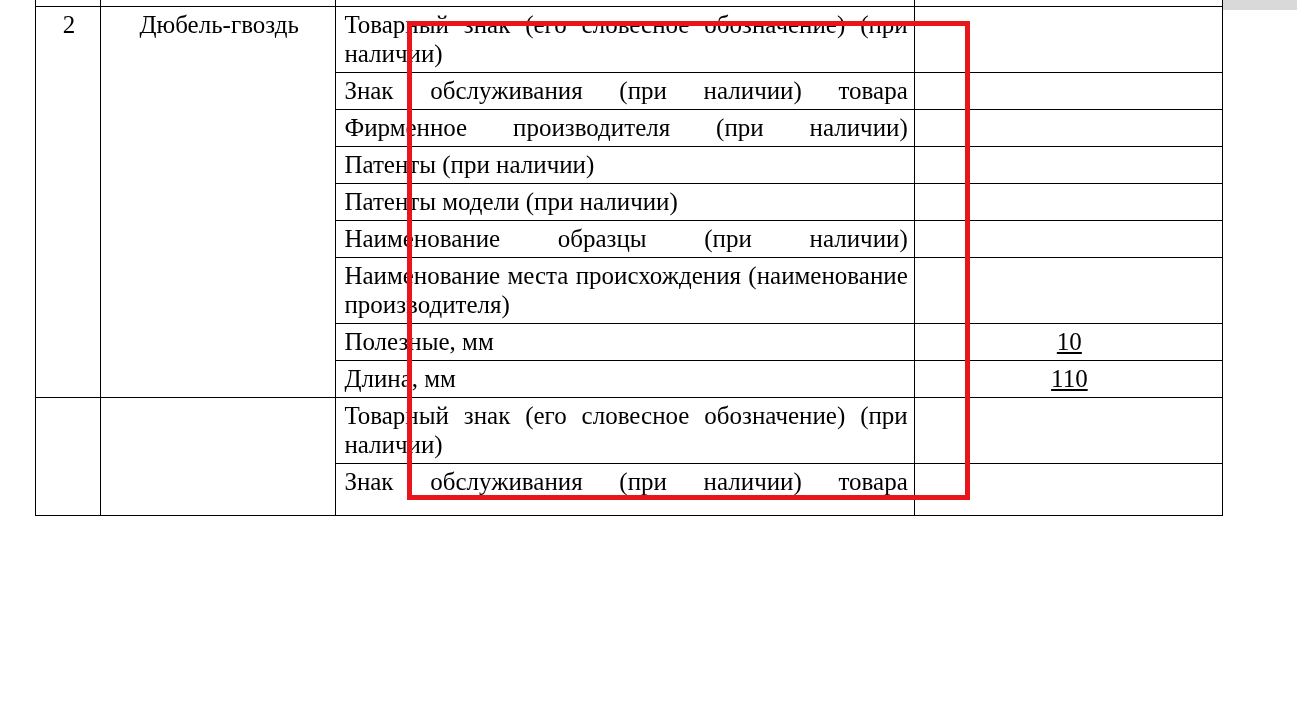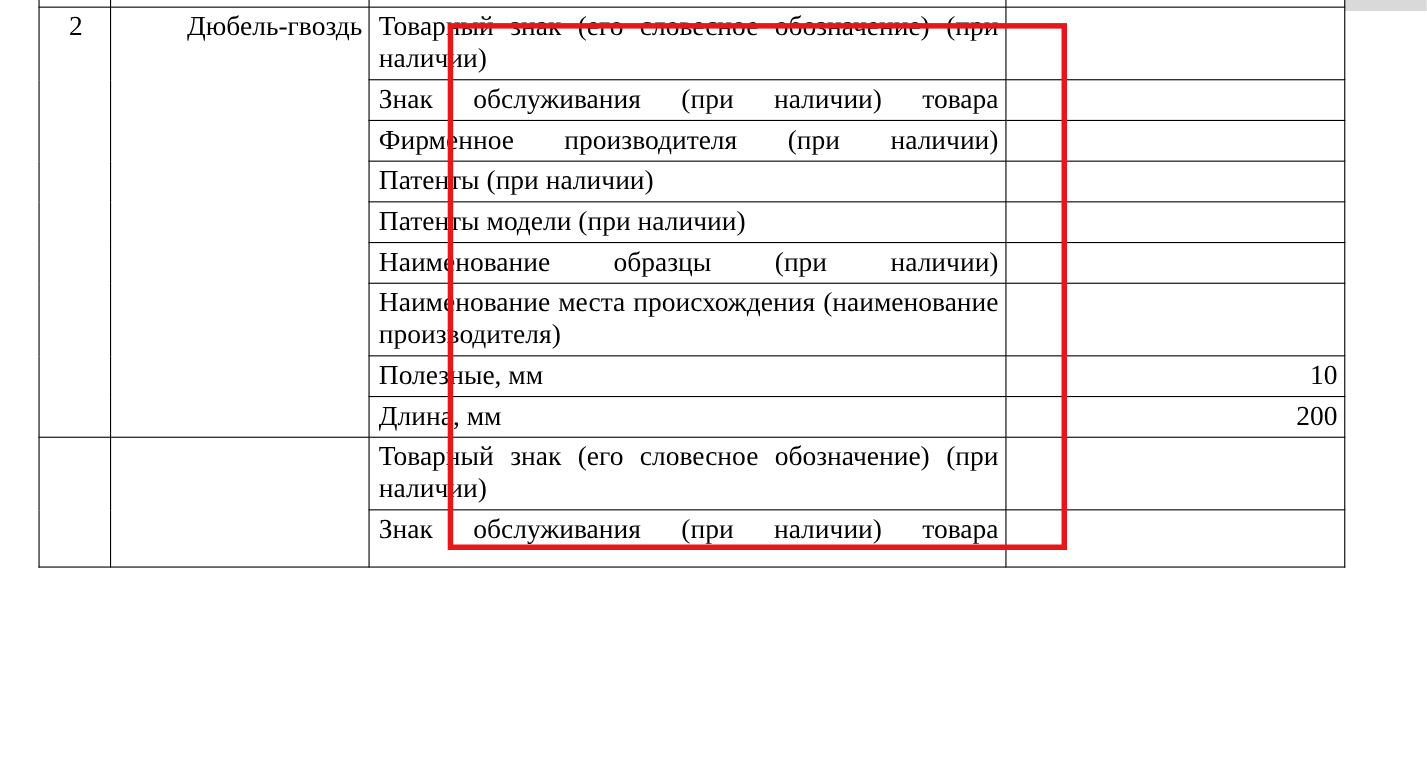--- a/index.html
+++ b/index.html
@@ -54,37 +54,38 @@
   col.c-name  { width: 210px; }
   col.c-param { width: 516px; }
   col.c-val   { width: 275px; }
 
   td.num {
     text-align: center;
     vertical-align: middle;
     font-size: 26px;
   }
   td.name {
-    text-align: right;
+    text-align: center;
     vertical-align: middle;
     font-size: 26px;
   }
   td.param {
     text-align: justify;
     text-align-last: justify;
     hyphens: none;
   }
   td.param.single {
     text-align: right;
     text-align-last: left;
   }
   td.value {
-    text-align: right;
+    text-align: center;
     vertical-align: middle;
     font-size: 26px;
+    text-decoration: underline;
   }
 
   
   td.clipped {
     height: 16px;
     padding-top: 0;
     padding-bottom: 0;
     overflow: hidden;
   }
   td.clipped .clip-text {
@@ -166,21 +167,21 @@
       <tr>
         <td class="param">Наименование места происхождения (наименование производителя)</td>
         <td class="value"></td>
       </tr>
       <tr>
         <td class="param single">Полезные, мм</td>
         <td class="value">10</td>
       </tr>
       <tr>
         <td class="param single">Длина, мм</td>
-        <td class="value">200</td>
+        <td class="value">110</td>
       </tr>
 
       <tr>
         <td class="num" rowspan="2"></td>
         <td class="name" rowspan="2"></td>
         <td class="param">Товарный знак (его словесное обозначение) (при наличии)</td>
         <td class="value"></td>
       </tr>
       <tr>
         <td class="param clipped-bottom">Знак обслуживания (при наличии) товара</td>

